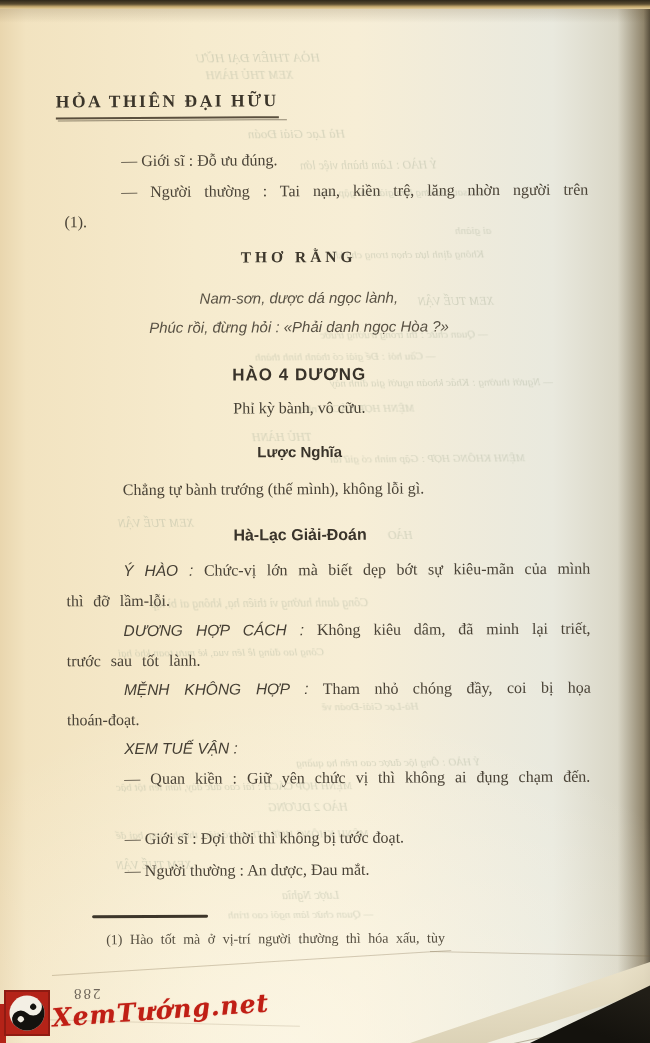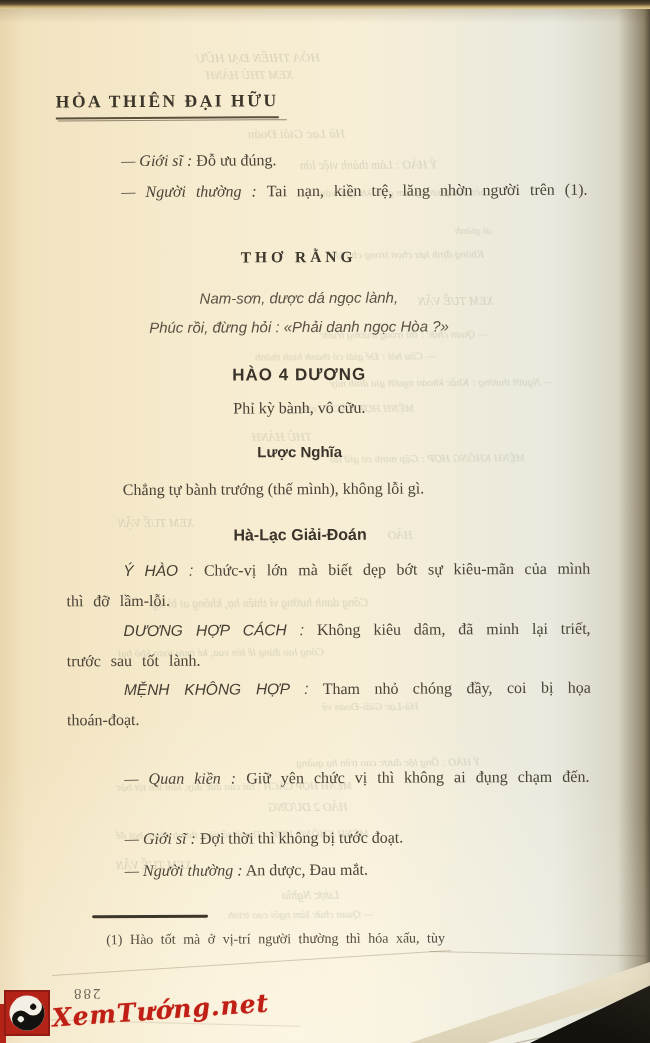--- a/index.html
+++ b/index.html
@@ -23,21 +23,21 @@
   .content{position:absolute;inset:0;transform:rotate(-0.3deg);}
   .abs{position:absolute;}
   .title{left:58px;top:90px;font-size:17.5px;font-weight:bold;letter-spacing:2.5px;
     color:#3b352a;padding-bottom:5px;border-bottom:2px solid rgba(62,52,36,.85);}
   .title::after{content:"";position:absolute;left:2px;right:-8px;bottom:-4px;height:1px;
     background:rgba(62,52,36,.55);}
   .body{left:66px;width:524px;font-size:16px;line-height:30px;text-align:justify;
     margin:0;color:#4a4337;}
   .indent{text-indent:57px;}
   .wrap{word-spacing:6px;}
-  .lbl{font-style:italic;}
+  .lbl{}
   .center{left:20px;width:560px;text-align:center;margin:0;}
   .h-poem{font-size:15.5px;font-weight:bold;letter-spacing:4px;color:#3e382d;}
   .poem{font-family:"Liberation Sans",sans-serif;font-style:italic;font-size:15px;
     line-height:28px;color:#575043;}
   .h-sans{font-family:"Liberation Sans",sans-serif;font-weight:bold;color:#39332a;}
   .lead{font-family:"Liberation Sans",sans-serif;font-style:italic;font-size:15.5px;
     color:#443e33;}
   .xemhead{font-family:"Liberation Sans",sans-serif;font-style:italic;font-size:15.5px;
     color:#443e33;left:66px;margin:0;text-indent:57px;line-height:30px;}
   .rule-foot{left:90px;top:914px;width:116px;height:3px;background:#3d362a;border-radius:2px;}
@@ -128,20 +128,21 @@
     </p>
     <p class="abs body indent wrap" style="top:615px">
       <span class="lead">DƯƠNG HỢP CÁCH :</span>
       <span>Không kiêu dâm, đã minh lại triết, trước sau tốt lành.</span>
     </p>
     <p class="abs body indent wrap" style="top:674px">
       <span class="lead">MỆNH KHÔNG HỢP :</span>
       <span>Tham nhỏ chóng đầy, coi bị họa thoán-đoạt.</span>
     </p>
 
+    <p class="abs xemhead" style="top:733px">XEM TUẾ VẬN :</p>
 
     <p class="abs body indent wrap" style="top:763px">
       <span class="lbl">— Quan kiền :</span>
       <span>Giữ yên chức vị thì không ai đụng chạm đến.</span>
     </p>
     <p class="abs body indent" style="top:823px">
       <span class="lbl">— Giới sĩ :</span>
       <span>Đợi thời thì không bị tước đoạt.</span>
     </p>
     <p class="abs body indent" style="top:855px">

